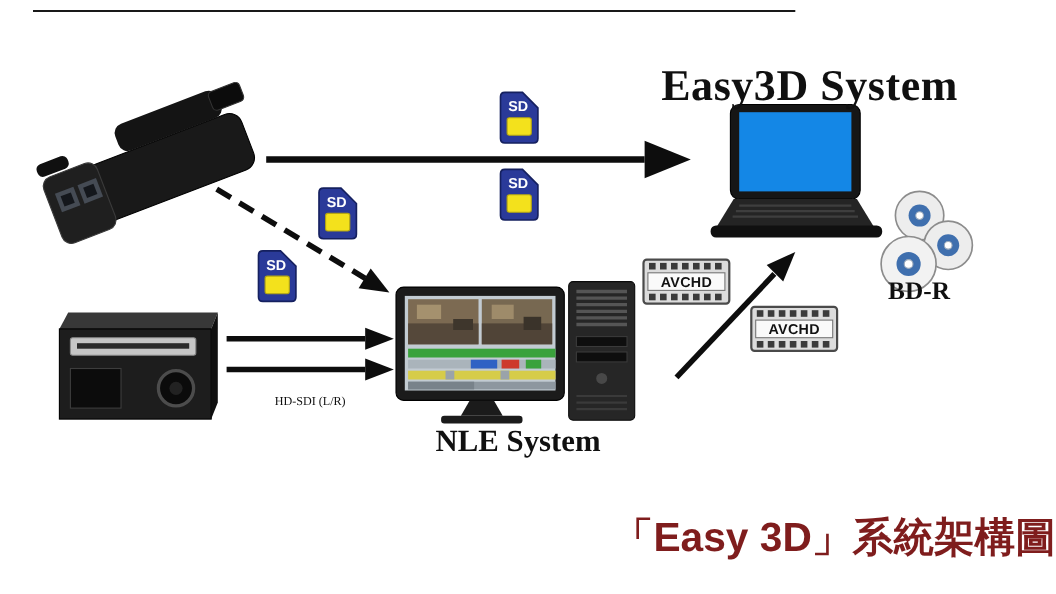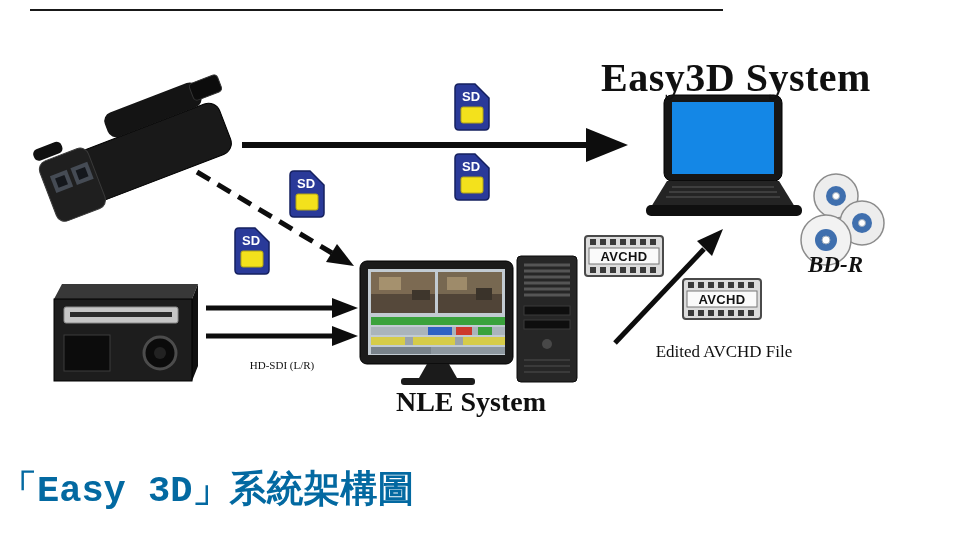--- a/index.html
+++ b/index.html
@@ -1,26 +1,26 @@
 <!DOCTYPE html>
 <html><head>
 <meta charset="utf-8">
 <style>
   html,body{margin:0;padding:0;background:#ffffff;}
   .stage{position:relative;width:960px;height:540px;background:#ffffff;overflow:hidden;
          font-family:"Liberation Serif",serif;color:#101010;}
   .stage svg{position:absolute;left:0;top:0;}
   .lbl{position:absolute;text-align:center;white-space:nowrap;}
   .lbl-easy3d{left:596px;top:54px;width:280px;font-size:40px;font-weight:600;letter-spacing:.5px;}
-  .lbl-bdr{left:778px;top:252px;width:115px;font-size:23px;font-weight:600;font-style:italic;}
+  .lbl-bdr{left:778px;top:252px;width:115px;font-size:23px;font-weight:600;}
   .lbl-nle{left:378px;top:386px;width:186px;font-size:28px;font-weight:700;}
   .lbl-hdsdi{left:206px;top:359px;width:152px;font-size:11px;}
   .lbl-edited{left:624px;top:342px;width:200px;font-size:17px;}
-  .caption{position:absolute;left:0;top:464px;width:100%;text-align:left;
-           font-family:Liberation Mono, monospace;font-weight:700;font-size:37px;color:#0369a1;}
+  .caption{position:absolute;left:0;top:464px;width:100%;text-align:right;
+           font-family:Liberation Sans, sans-serif;font-weight:700;font-size:37px;color:#7f1d1d;}
   .sd-text{font-family:"Liberation Sans",sans-serif;font-weight:700;font-size:13px;fill:#ffffff;}
   .avchd-text{font-family:"Liberation Sans",sans-serif;font-weight:700;font-size:13px;fill:#111111;letter-spacing:.3px;}
 </style>
 </head>
 <body>
 
 <div class="stage">
 
   <svg width="960" height="540" viewBox="0 0 960 540">
 
@@ -217,15 +217,14 @@
         <circle cx="826" cy="240" r="11" fill="#3f6fae"></circle>
         <circle cx="826" cy="240" r="4" fill="#ffffff" stroke="#9aa9bb"></circle>
       </g>
     </g>
   </svg>
 
   <div class="lbl lbl-easy3d">Easy3D System</div>
   <div class="lbl lbl-bdr">BD-R</div>
   <div class="lbl lbl-nle">NLE System</div>
   <div class="lbl lbl-hdsdi">HD-SDI (L/R)</div>
-  <div class="lbl lbl-edited">Edited AVCHD File</div>
   <div class="caption">「Easy 3D」系統架構圖</div>
 </div>
 
 </body></html>

